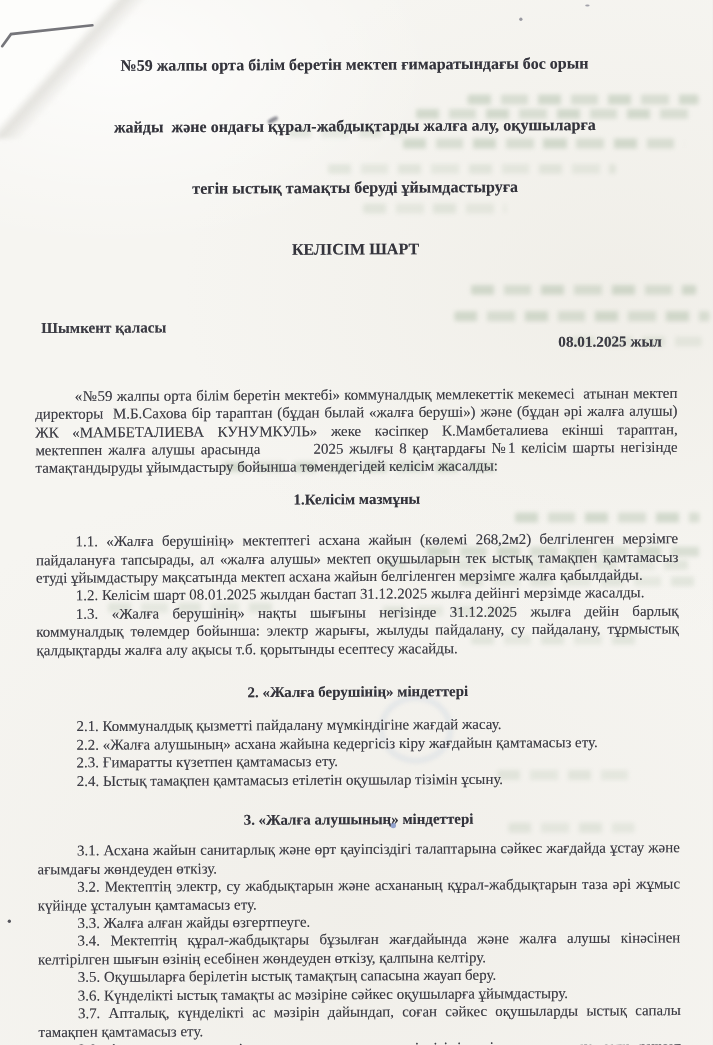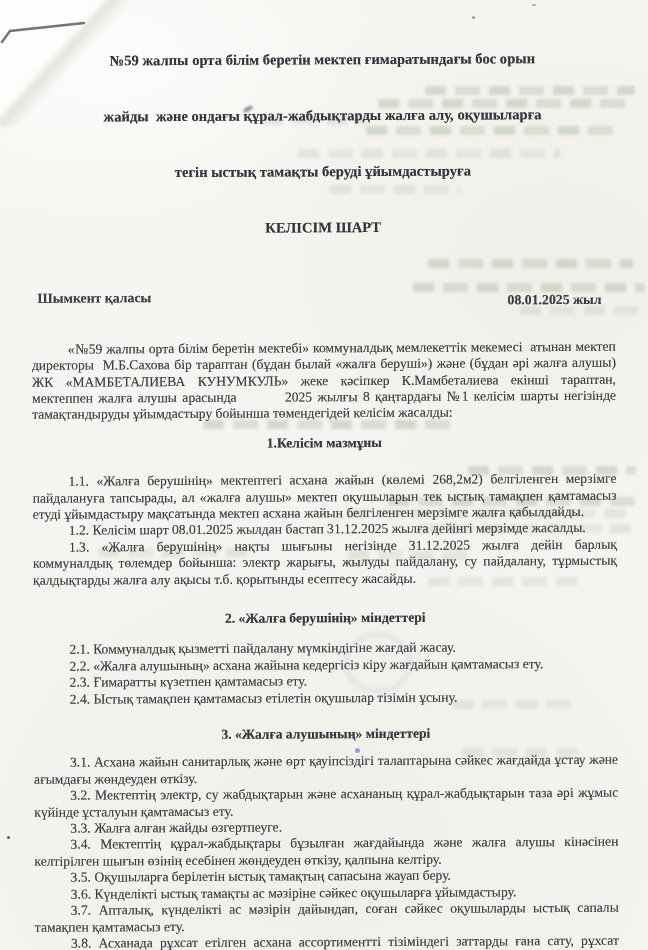--- a/index.html
+++ b/index.html
@@ -44,21 +44,21 @@
 
   .content{
     position:absolute;left:30px;top:0;width:584px;
     transform:rotate(-0.3deg);transform-origin:60% 0;
     color:#3c3c44;font-size:13.6px;line-height:16.4px;text-align:justify;
     text-shadow:0 0 0.6px rgba(60,60,70,0.5);
   }
   .title{padding-top:13px;text-align:center;font-weight:bold;font-size:14.6px;line-height:18.6px;color:#34343c;white-space:pre-wrap;}
   .meta{display:flex;justify-content:space-between;align-items:flex-start;font-weight:bold;margin-top:16px;font-size:13.8px;}
   .meta .city{margin-left:6px;}
-  .meta .date{margin-top:4px;margin-right:14px;font-family:Liberation Serif, serif;}
+  .meta .date{margin-top:15px;margin-right:14px;font-family:Liberation Serif, serif;}
   .para{margin:0;text-indent:36px;white-space:pre-wrap;}
   .intro{margin-top:30px;}
   .heading{text-align:center;font-weight:bold;text-indent:0;margin:0;color:#34343c;}
   .h1{margin:13px 0 21px;}
   .h2{margin:23px 0 14px;}
   .h3{margin:20px 0 11px;}
 </style>
 </head>
 <body>
 

